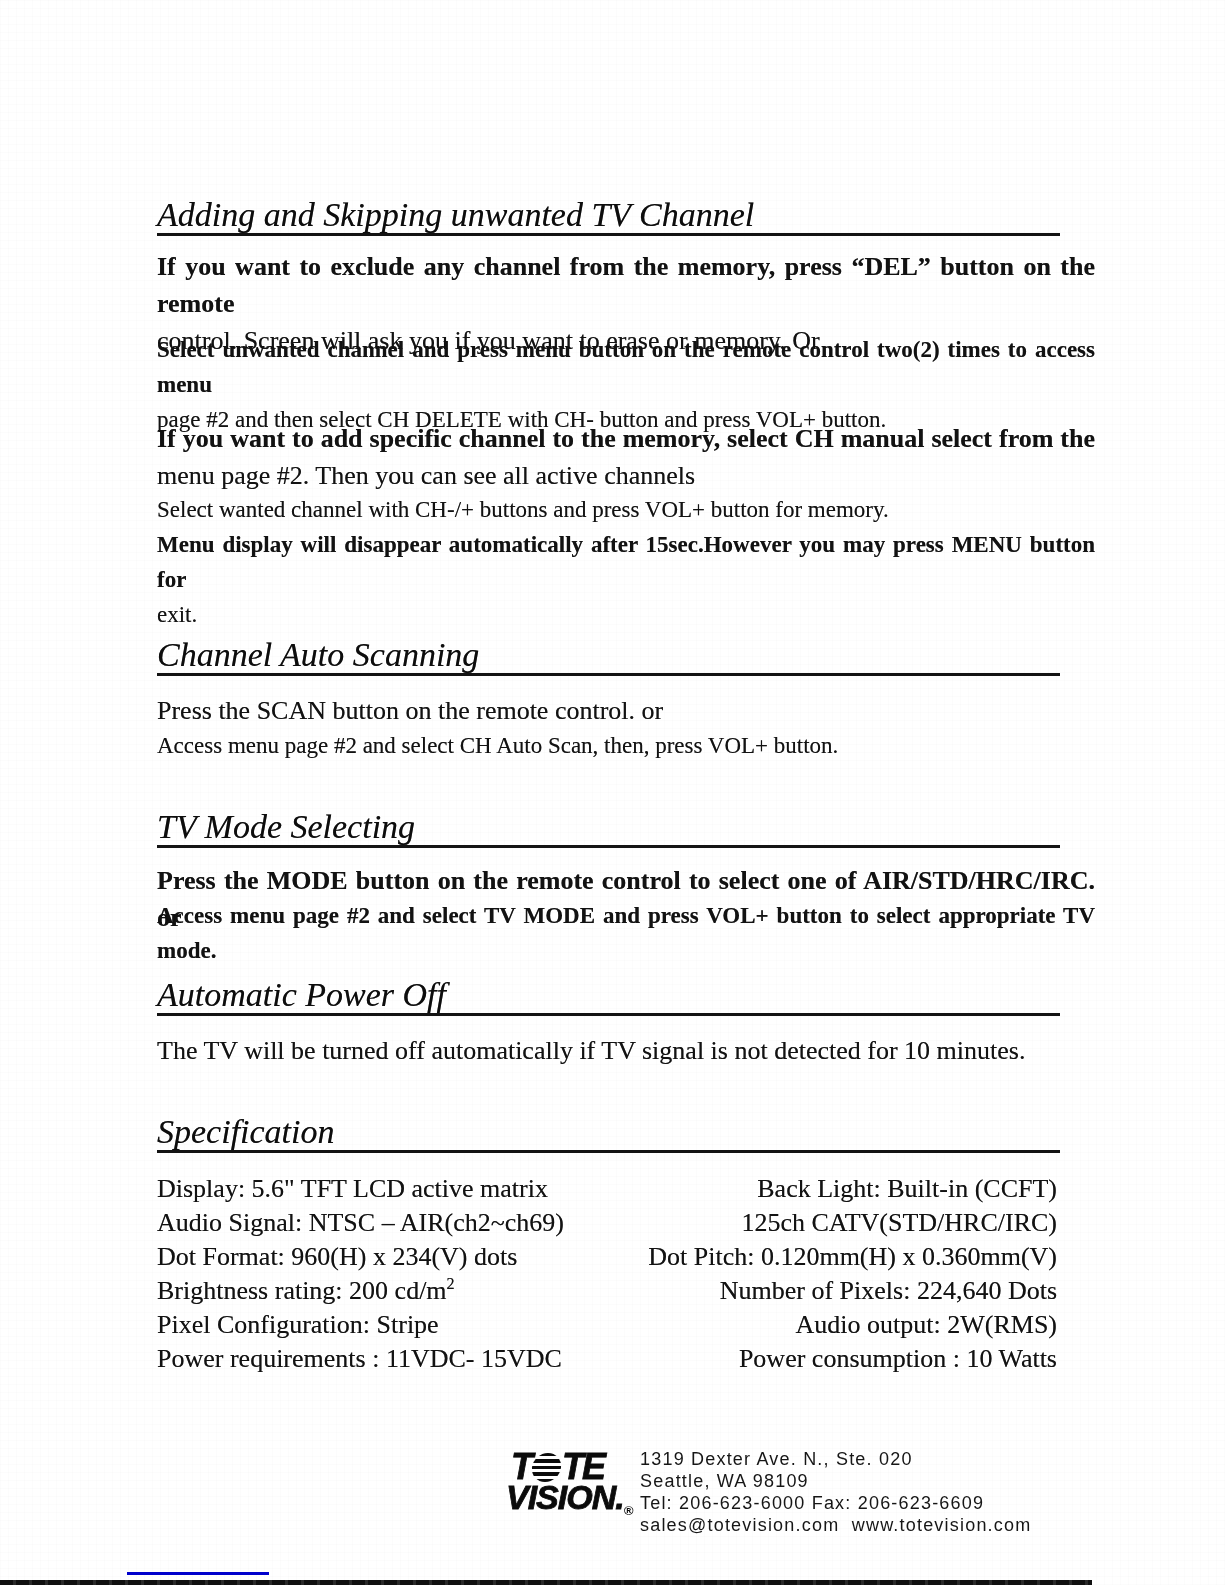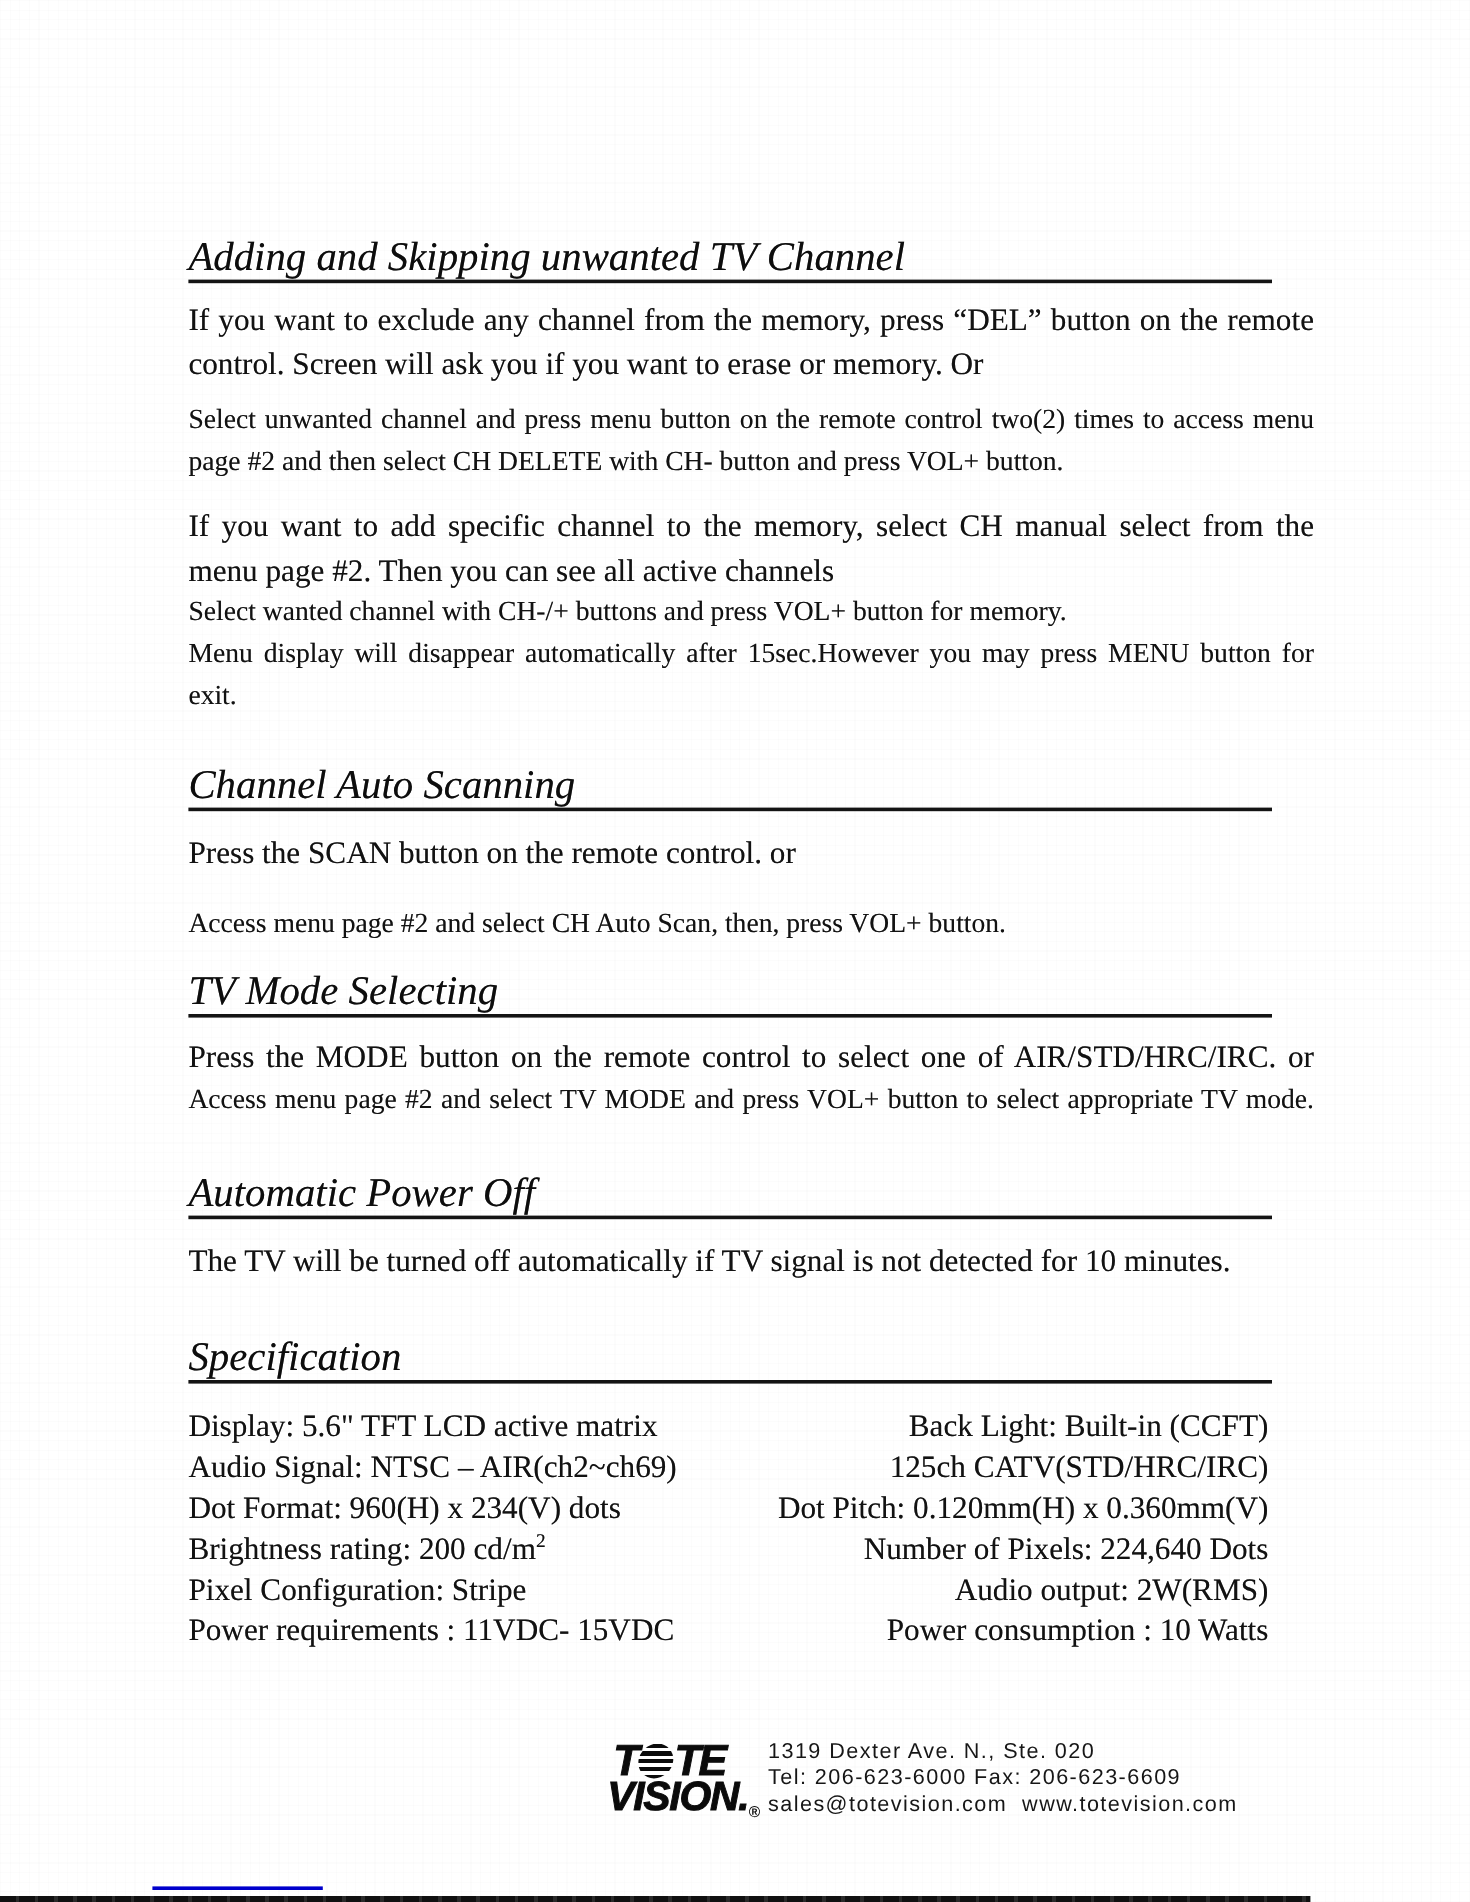--- a/index.html
+++ b/index.html
@@ -21,21 +21,21 @@
     left:157px;width:903px;
     font:italic 400 34px/36px "Liberation Serif", serif;
     color:#0d0d0d;
     border-bottom:3px solid #141414;
     text-shadow:0 0 0.5px rgba(0,0,0,0.55);
   }
   .para{left:157px;width:938px;}
   .big{font-size:26px;line-height:37px;text-shadow:0 0 0.4px rgba(0,0,0,0.5);}
   .small{font-size:23px;line-height:35px;text-shadow:0 0 0.4px rgba(0,0,0,0.45);}
   .line{display:block;text-align:left;}
-  .jl{text-align:justify;text-align-last:justify;}
+  .jl{text-align:justify;text-align-last:justify;font-weight:bold;}
   .spec{left:157px;width:900px;font-size:26px;line-height:34px;text-shadow:0 0 0.4px rgba(0,0,0,0.5);}
   .spec-row{display:flex;justify-content:space-between;}
   .spec-left{text-align:left;}
   .spec-right{text-align:left;}
   sup{font-size:0.62em;line-height:0;}
   
   .logo{left:511px;top:1451px;color:#0b0b0b;}
   .logo-l1{
     display:flex;align-items:center;
     font:italic 700 36px/32px "Liberation Sans", sans-serif;
@@ -89,21 +89,21 @@
     <span class="line">Select wanted channel with CH-/+ buttons and press VOL+ button for memory.</span>
     <span class="line jl">Menu display will disappear automatically after 15sec.However you may press MENU button for</span>
     <span class="line">exit.</span>
   </div>
 
   <div class="abs heading" style="top:637px">Channel Auto Scanning</div>
 
   <div class="abs para big" style="top:692px">
     <span class="line">Press the SCAN button on the remote control. or</span>
   </div>
-  <div class="abs para small" style="top:752px">
+  <div class="abs para small" style="top:728px">
     <span class="line">Access menu page #2 and select CH Auto Scan, then, press VOL+ button.</span>
   </div>
 
   <div class="abs heading" style="top:809px">TV Mode Selecting</div>
 
   <div class="abs para big" style="top:862px">
     <span class="line jl">Press the MODE button on the remote control to select one of AIR/STD/HRC/IRC. or</span>
   </div>
   <div class="abs para small" style="top:898px">
     <span class="line jl">Access menu page #2 and select TV MODE and press VOL+ button to select appropriate TV mode.</span>
@@ -150,20 +150,21 @@
       <span class="globe"></span>
       <span>TE</span>
     </div>
     <div class="logo-l2">
       <span>VISION.</span><span class="reg">®</span>
     </div>
   </div>
 
   <div class="abs address">
     <span class="line">1319 Dexter Ave. N., Ste. 020</span>
+    <span class="line">Seattle, WA 98109</span>
     <span class="line">Tel: 206-623-6000 Fax: 206-623-6609</span>
     <span class="line">sales@totevision.com  www.totevision.com</span>
   </div>
 
   <div class="abs blue-rule"></div>
   <div class="abs scan-band"></div>
 
 </div>
 
 </body></html>

